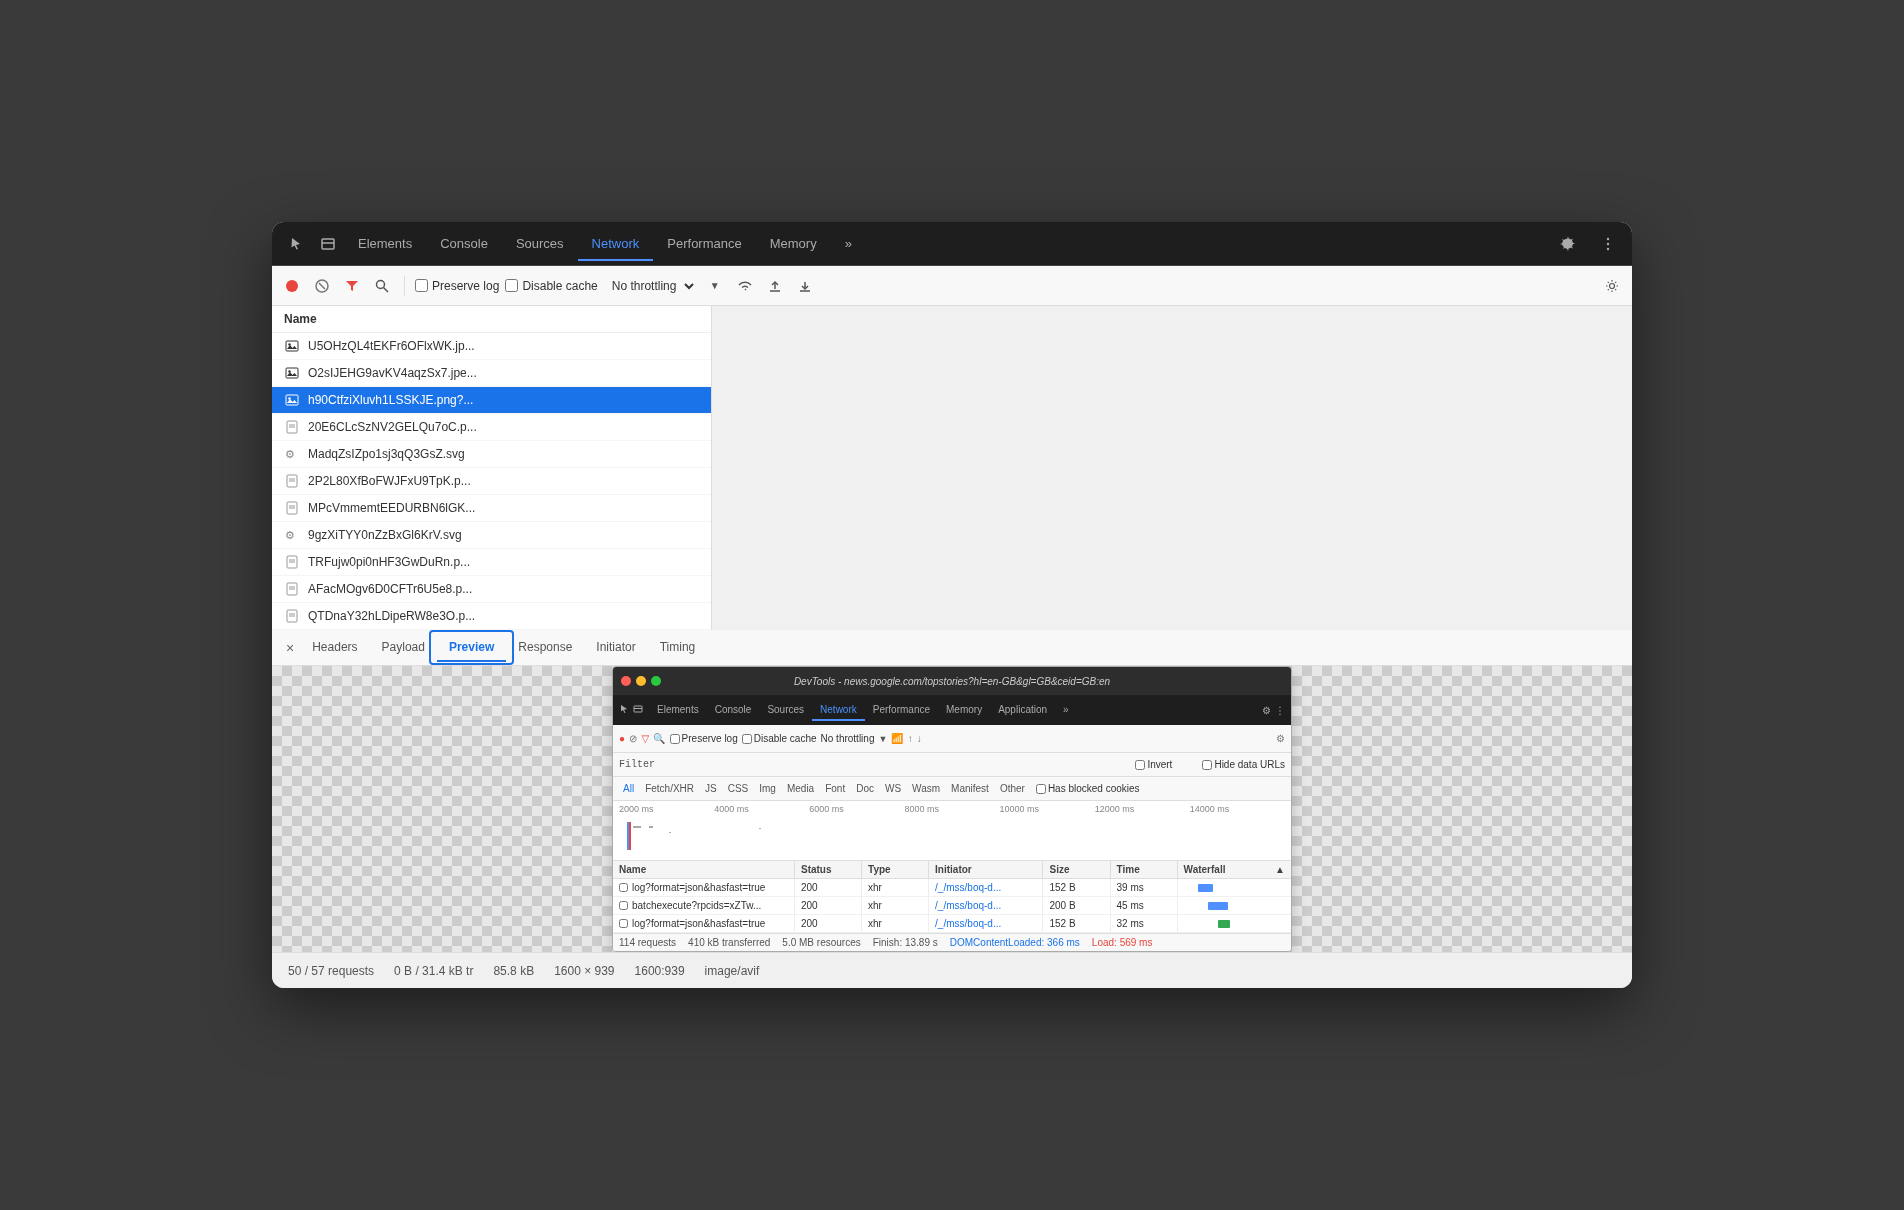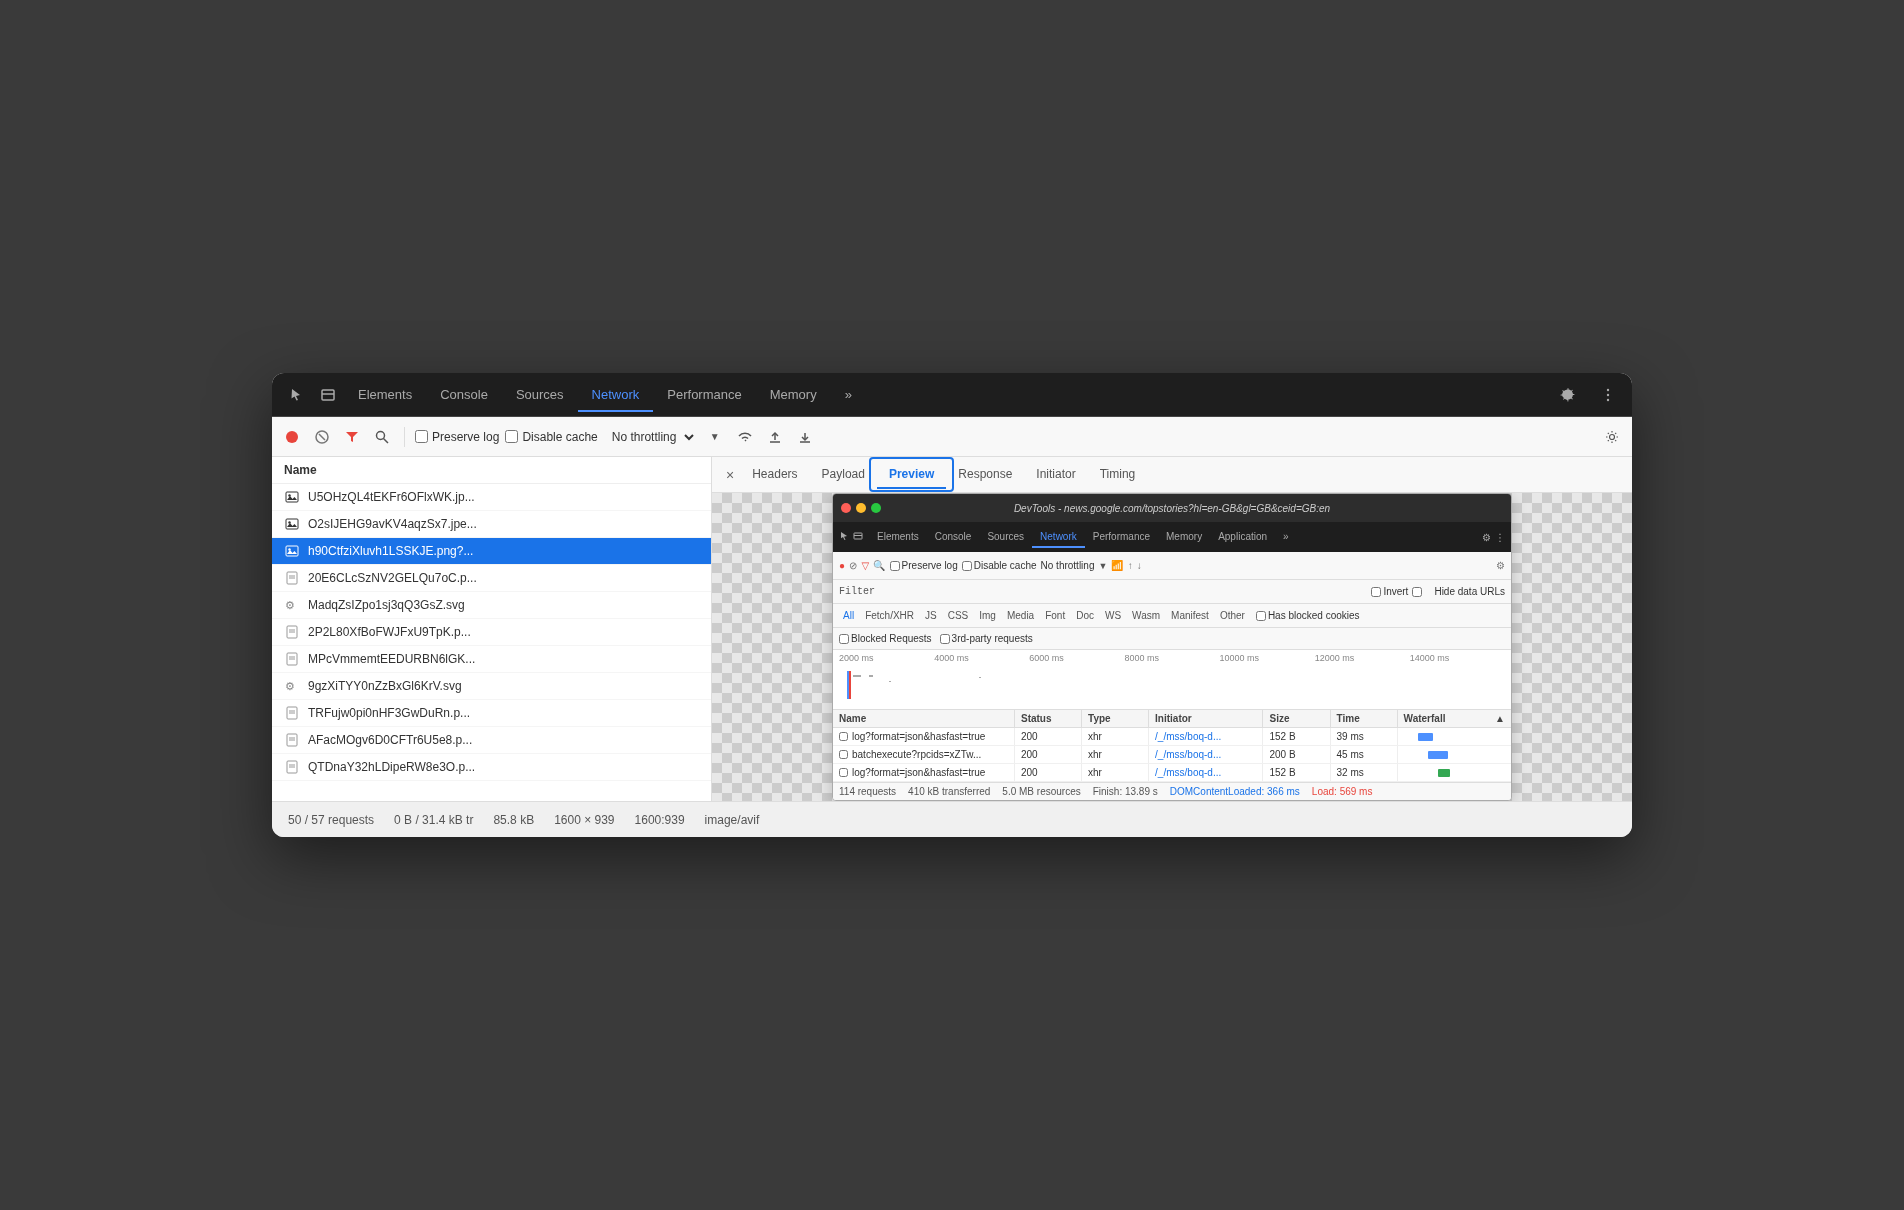--- a/index.html
+++ b/index.html
@@ -125,20 +125,21 @@
       border: none;
       background: transparent;
       font-size: 12px;
       color: #333;
       cursor: pointer;
       padding: 2px 4px;
     }
     .main-content {
       display: flex;
       height: calc(100% - 136px);
+      flex-direction: column;
     }
     .file-list {
       width: 440px;
       border-right: 1px solid #ddd;
       background: #fff;
     }
     .panel-tabs {
       display: flex;
       align-items: center;
       border-bottom: 1px solid #ddd;
@@ -717,21 +718,21 @@
             <span style="font-size:10px;color:#777;">⚙</span>
           </div>
 
           <div class="inner-filter-bar">
             <span style="font-size:10px;color:#555;font-family:Liberation Mono, monospace;">Filter</span>
             <div style="flex:1;"></div>
             <label style="display:flex;align-items:center;gap:2px;font-size:10px;color:#333;">
               <input type="checkbox" style="width: 10px; height: 10px;">
               <span>Invert</span>
             </label>
-            <label style="display:flex;align-items:flex-end;gap:12px;font-size:10px;color:#333;">
+            <label style="display:flex;align-items:flex-end;gap:2px;font-size:10px;color:#333;margin-left:26px;">
               <input type="checkbox" style="width: 10px; height: 10px;">
               <span>Hide data URLs</span>
             </label>
           </div>
 
           <div class="inner-type-bar">
             <span class="type-btn active">All</span>
             <span class="type-btn">Fetch/XHR</span>
             <span class="type-btn">JS</span>
             <span class="type-btn">CSS</span>
@@ -742,30 +743,20 @@
             <span class="type-btn">WS</span>
             <span class="type-btn">Wasm</span>
             <span class="type-btn">Manifest</span>
             <span class="type-btn">Other</span>
             <label style="display:flex;align-items:center;gap:2px;font-size:10px;color:#333;margin-left:4px;">
               <input type="checkbox" style="width: 10px; height: 10px;">
               <span>Has blocked cookies</span>
             </label>
           </div>
 
-          <div class="inner-checkbox-row">
-            <label style="display:flex;align-items:center;gap:2px;font-size:10px;color:#333;">
-              <input type="checkbox" style="width: 10px; height: 10px;">
-              <span>Blocked Requests</span>
-            </label>
-            <label style="display:flex;align-items:center;gap:2px;font-size:10px;color:#333;">
-              <input type="checkbox" style="width: 10px; height: 10px;">
-              <span>3rd-party requests</span>
-            </label>
-          </div>
 
           <div class="timeline-area">
             <div class="timeline-labels">
               <span class="timeline-label">2000 ms</span>
               <span class="timeline-label">4000 ms</span>
               <span class="timeline-label">6000 ms</span>
               <span class="timeline-label">8000 ms</span>
               <span class="timeline-label">10000 ms</span>
               <span class="timeline-label">12000 ms</span>
               <span class="timeline-label">14000 ms</span>

